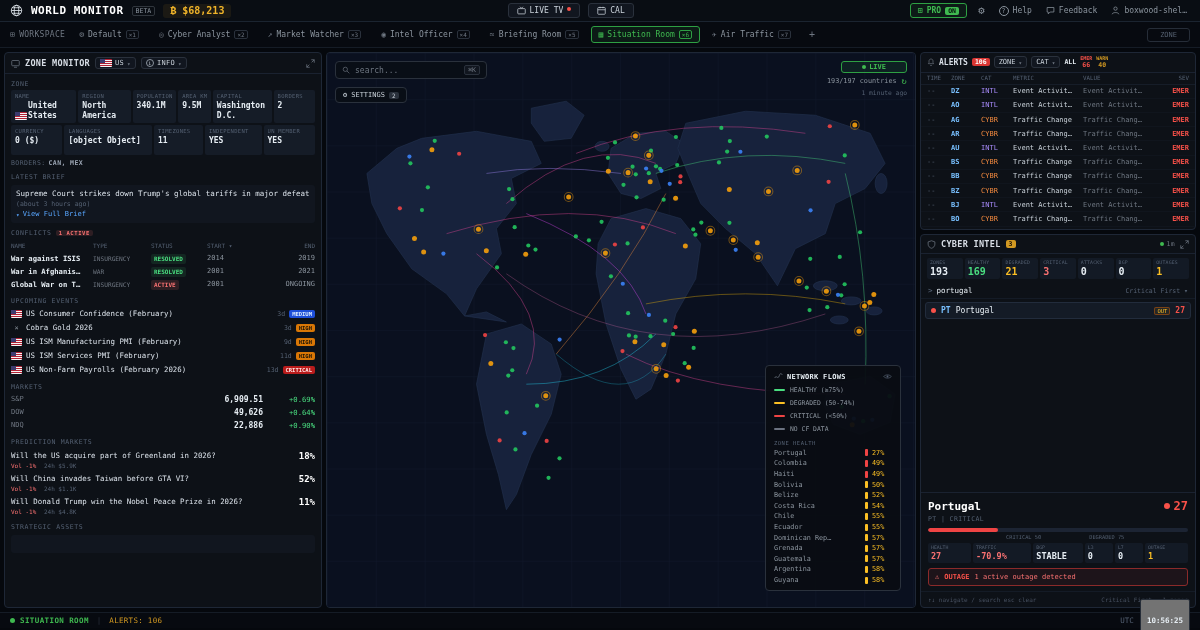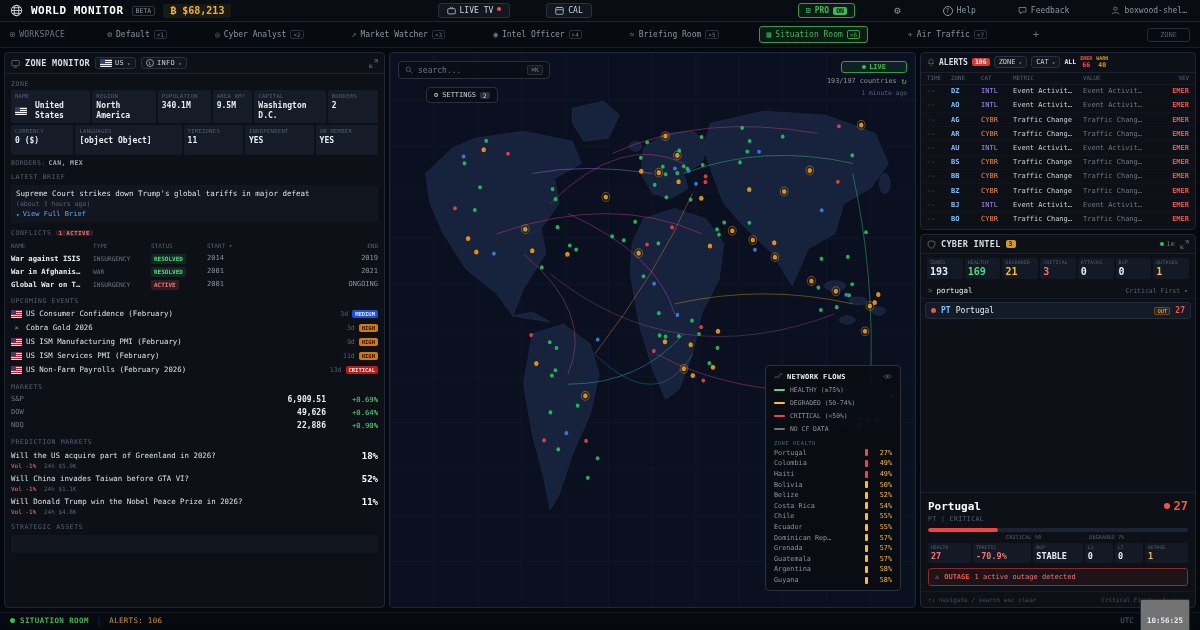--- a/index.html
+++ b/index.html
@@ -1,18 +1,18 @@
 <!DOCTYPE html>
 <html><head>
 <meta charset="utf-8">
 <style>
   * { margin:0; padding:0; box-sizing:border-box; }
   html,body { width:1200px; height:630px; overflow:hidden; }
   body { background:#05080d; color:#c9d1d9; font-family:"DejaVu Sans Mono","Liberation Mono",monospace; font-size:9px; }
-  button { font:inherit; cursor:pointer;margin-left:28px; }
+  button { font:inherit; cursor:pointer; }
   input { font:inherit; }
   svg { display:block; }
 
   
   .topbar { height:22px; display:flex; align-items:center; justify-content:space-between; padding:0 10px; background:#090d13; border-bottom:1px solid #1b2430; }
   .tb-group { display:flex; align-items:center; gap:8px; }
   .app-title { font-weight:bold; color:#ffffff; font-size:11px; letter-spacing:.5px; }
   .beta-badge { font-size:6.5px; color:#8b949e; border:1px solid #30363d; padding:0 3px; border-radius:2px; }
   .btc { color:#f0b429; font-weight:bold; font-size:10px; background:rgba(240,180,41,.08); padding:1px 7px; border-radius:3px; }
   .tb-btn { display:flex; align-items:center; gap:4px; background:#11161f; border:1px solid #2a313c; color:#c9d1d9; font-size:8px; padding:2px 8px; border-radius:3px; }
@@ -30,42 +30,42 @@
   .tab .tab-ico { font-size:8px; color:#6e7681; }
   .key-chip { font-size:6px; border:1px solid #2a313c; padding:0 2px; border-radius:2px; color:#6e7681; }
   .tab.v-true { color:#3fb950; background:rgba(63,185,80,.1); border-color:#2ea043; }
   .tab.v-true .tab-ico, .tab.v-true .key-chip { color:#3fb950; border-color:#2ea043; }
   .add-tab { background:none; border:none; color:#6e7681; font-size:10px; padding:0 4px; }
   .zone-box { margin-left:auto; border:1px solid #262d38; color:#556070; font-size:7px; padding:2px 12px; border-radius:3px; }
 
   
   .main { display:flex; gap:4px; padding:4px; height:564px; }
   .panel { background:#0d1117; border:1px solid #1e2736; border-radius:4px; overflow:hidden; }
-  .left-panel { width:381px; display:flex; flex-direction:column; flex:none; }
+  .left-panel { width:318px; display:flex; flex-direction:column; flex:none; }
   .map-panel { flex:1; position:relative; background:#0a101f; }
   .right-col { width:276px; flex:none; display:flex; flex-direction:column; gap:4px; }
 
   .phead { display:flex; align-items:center; gap:5px; padding:4px 6px; border-bottom:1px solid #1a2230; font-size:8.5px; color:#d8dee6; font-weight:bold; letter-spacing:.3px; }
   .chip { display:inline-flex; align-items:center; gap:3px; border:1px solid #2a313c; background:#11161f; border-radius:3px; padding:1px 4px; font-size:7px; color:#c9d1d9; font-weight:normal; }
   .caret { color:#6e7681; font-size:6px; }
   .spacer { flex:1; }
   .icon-dim { color:#6e7681; }
 
   .sec-label { display:flex; align-items:center; gap:4px; font-size:6.5px; color:#546072; padding:6px 6px 2px; letter-spacing:.6px; }
 
   
   .flag-us { display:inline-block; width:12px; height:8px; flex:none; border-radius:1px; position:relative; background:repeating-linear-gradient(#b22234 0 1px,#f5f5f5 1px 2px); }
   .flag-us::before { content:""; position:absolute; left:0; top:0; width:5px; height:4px; background:#3c3b6e; }
   .zgrid { display:grid; gap:2px; padding:0 6px; }
   .zgrid.r1 { grid-template-columns:1.5fr 1.2fr 1fr .75fr 1.35fr .95fr; }
   .zgrid.r2 { grid-template-columns:1fr 1.7fr .95fr 1.1fr 1fr; margin-top:2px; }
   .zcell { background:#151c27; border-radius:2px; padding:3px 4px; min-height:30px; overflow:hidden; }
   .zcell .lbl { font-size:5.5px; color:#546072; letter-spacing:.3px; white-space:nowrap; overflow:hidden; }
   .zcell .val { font-size:8px; color:#e6edf3; font-weight:bold; margin-top:2px; line-height:1.2; }
-  .name-val { display:flex; gap:8px; align-items:center; }
+  .name-val { display:flex; gap:1px; align-items:flex-end; }
   .borders-row { padding:4px 6px 0; font-size:6.5px; color:#546072; letter-spacing:.4px; }
   .borders-row b { color:#9aa4b2; margin-left:3px; }
   .brief { margin:2px 6px 0; background:#11161f; border-radius:3px; padding:4px 5px; }
   .brief-text { font-size:7.5px; color:#dbe2ea; white-space:nowrap; overflow:hidden; }
   .brief-time { font-size:6.5px; color:#546072; margin-top:2px; }
   .brief-link { font-size:7px; color:#58a6ff; margin-top:2px; display:inline-flex; gap:3px; align-items:center; cursor:pointer; }
 
   .badge { display:inline-block; font-size:6px; padding:0 3px; border-radius:2px; font-weight:bold; line-height:10px; }
   .badge.v-resolved { color:#4ade80; background:rgba(74,222,128,.1); }
   .badge.v-active { color:#f87171; background:rgba(248,113,113,.14); }
@@ -127,21 +127,21 @@
   .nf-swatch { width:11px; height:2px; border-radius:1px; flex:none; }
   .nf-leg.v-healthy .nf-swatch { background:#4ade80; }
   .nf-leg.v-degraded .nf-swatch { background:#fbbf24; }
   .nf-leg.v-critical .nf-swatch { background:#ef4444; }
   .nf-leg.v-nocf .nf-swatch { background:#6b7280; }
   .nf-zh-label { font-size:5.5px; color:#546072; margin-top:7px; letter-spacing:.5px; }
   .nf-zone { display:flex; align-items:center; gap:4px; font-size:6.8px; margin-top:2.6px; }
   .nf-zname { flex:1; color:#8b949e; white-space:nowrap; overflow:hidden; }
   .nf-bar { width:3px; height:7px; border-radius:1px; background:#fbbf24; flex:none; }
   .nf-zone.v-critical .nf-bar { background:#ef4444; }
-  .nf-pct { color:#fbbf24; width:20px; text-align:right; }
+  .nf-pct { color:#fbbf24; width:20px; }
 
   
   .alerts-panel { height:178px; display:flex; flex-direction:column; flex:none; }
   .ahead { display:flex; align-items:center; gap:4px; padding:3px 6px; border-bottom:1px solid #1a2230; font-size:8px; color:#d8dee6; font-weight:bold; }
   .count-badge { background:#da3633; color:#fff; font-size:6.5px; padding:0 3px; border-radius:2px; }
   .all-lbl { font-size:6.5px; color:#e6edf3; }
   .mini-stat { display:flex; flex-direction:column; align-items:center; line-height:1.1; }
   .mini-stat .t { font-size:5px; }
   .mini-stat .n { font-size:6.5px; font-weight:bold; }
   .emer-c { color:#f85149; } .warn-c { color:#d29922; }

